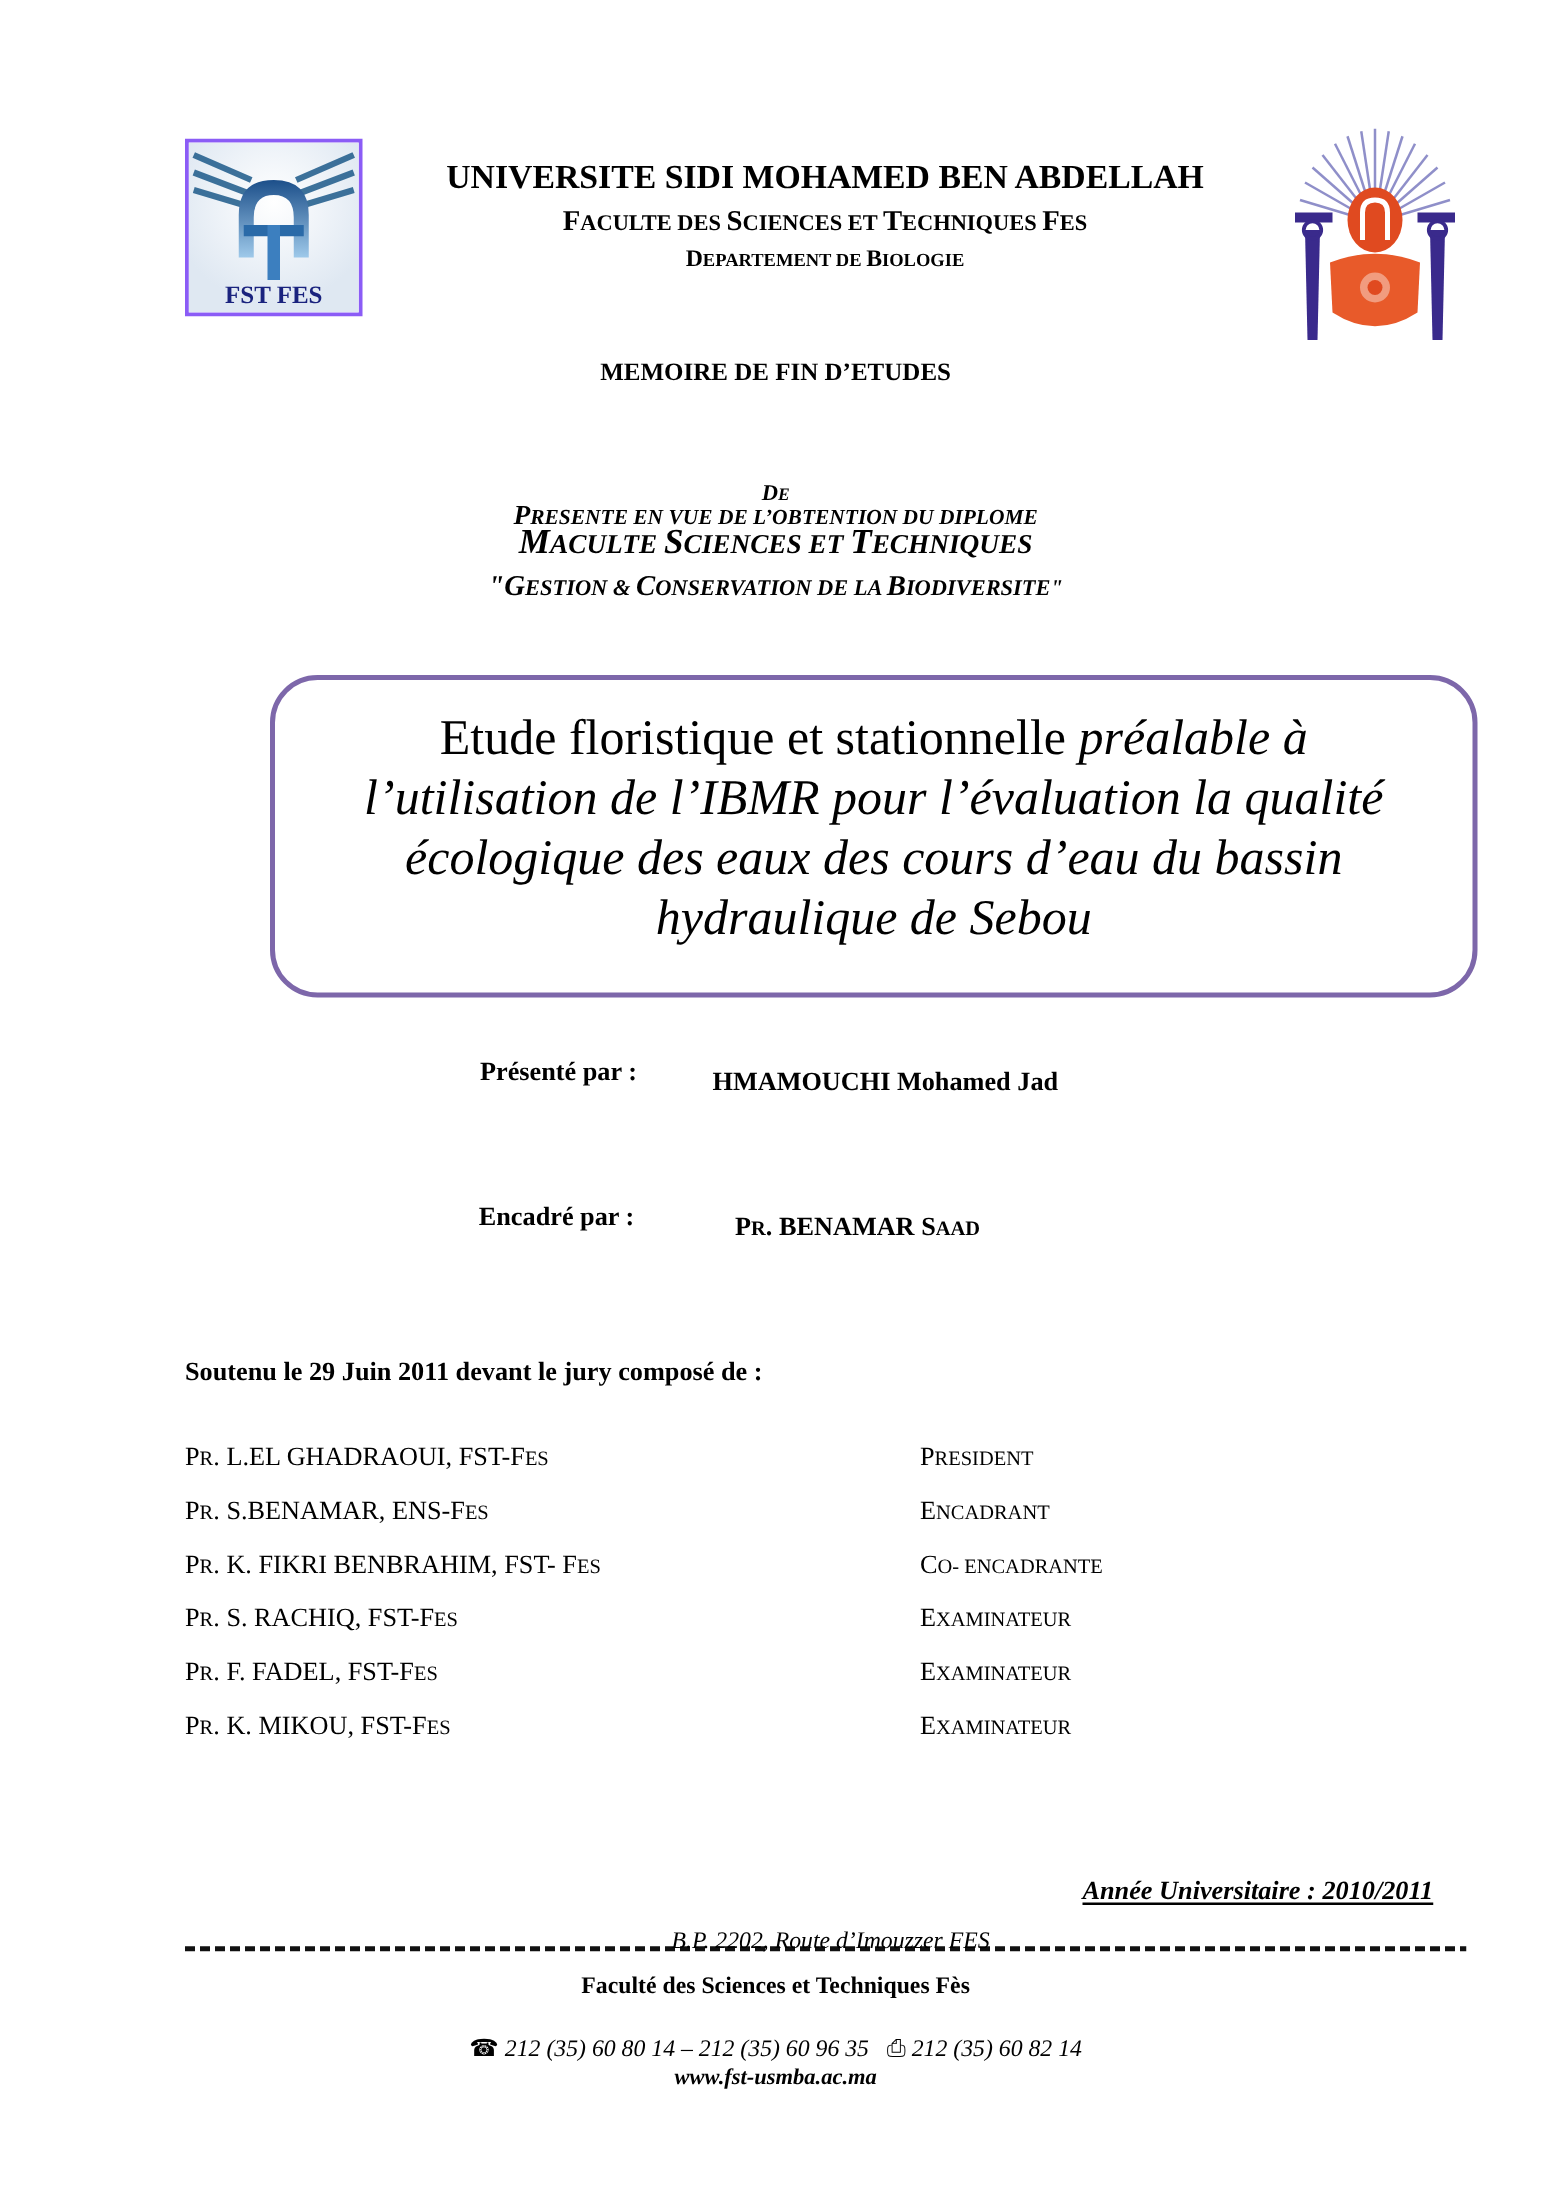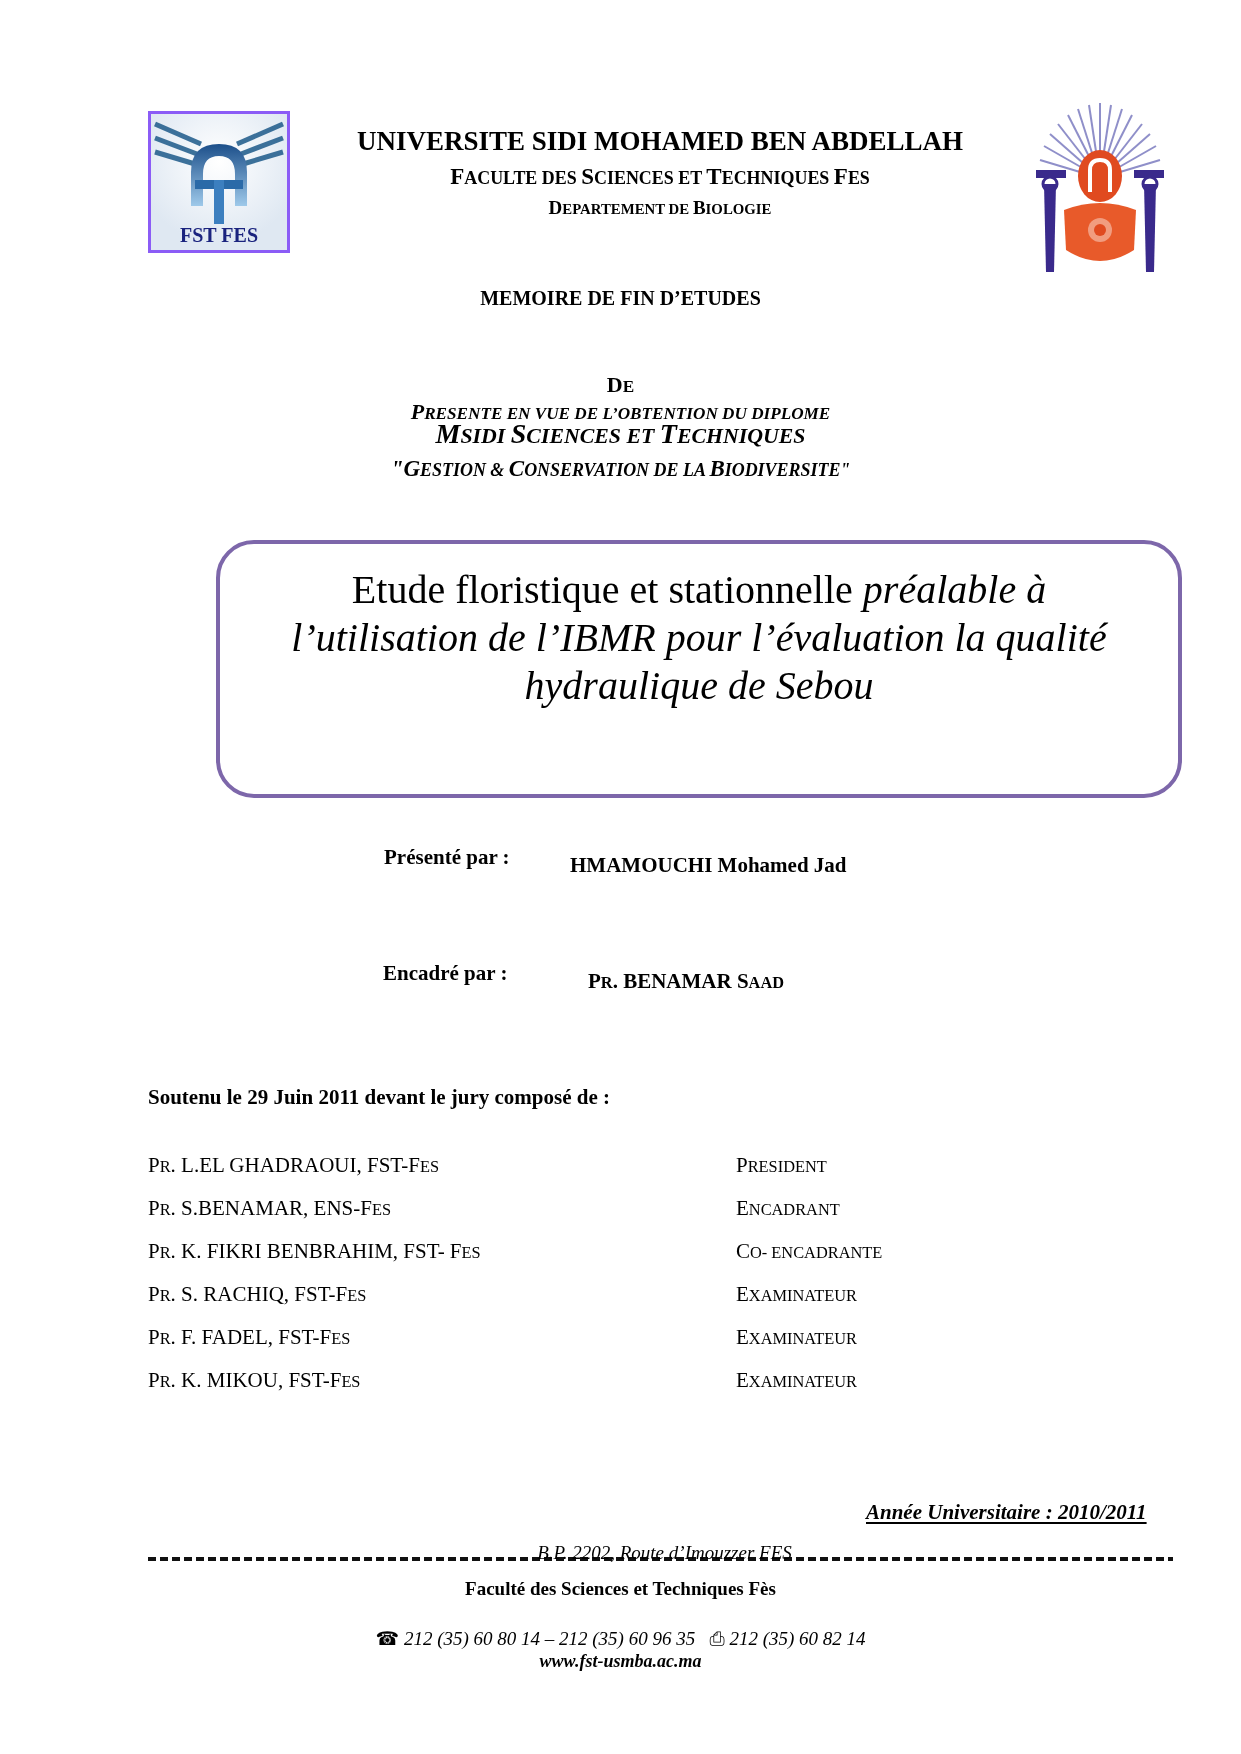--- a/index.html
+++ b/index.html
@@ -12,21 +12,21 @@
     
     .logo-left { left: 148px; top: 111px; width: 142px; height: 142px; border: 3px solid #8b5cf6; box-sizing: border-box; background: #fff; overflow: hidden; }
     .logo-right { left: 1030px; top: 100px; width: 140px; height: 175px; }
 
     .univ { top: 126px; font-weight: bold; font-size: 27px; left: 300px; width: 720px; text-align: center; }
     .fac { top: 164px; font-weight: bold; font-size: 23px; left: 300px; width: 720px; text-align: center; }
     .dept { top: 197px; font-weight: bold; font-size: 19px; left: 300px; width: 720px; text-align: center; }
 
     .memoire { top: 287px; font-weight: bold; font-size: 20px; }
     .presente { top: 364px; font-weight: bold; font-style: italic; font-size: 22px; margin-top: 35px; }
-    .de { top: 372px; font-weight: bold; font-size: 22px; }
+    .de { top: 384px; font-weight: bold; font-style: italic; font-size: 18px; }
     .master { top: 418px; font-weight: bold; font-style: italic; font-size: 28px; }
     .gestion { top: 456px; font-weight: bold; font-style: italic; font-size: 23px; }
 
     .title-box { left: 188px; top: 540px; width: 966px; height: 258px; border: 4px solid #7d67aa; border-radius: 38px; box-sizing: border-box; margin-left: 28px; }
     .title-text { position: absolute; left: 0; top: 22px; width: 100%; text-align: center; font-size: 40px; line-height: 48px; }
     .title-text .it { font-style: italic; }
 
     .lbl { font-weight: bold; font-size: 21px; margin-top: 21px; }
     .name { font-weight: bold; font-size: 21px; }
 
@@ -118,30 +118,31 @@
 
 <div class="abs center memoire">MEMOIRE DE FIN D’ETUDES</div>
 
 <div class="abs center presente">
   <span class="sc-big">P</span><span class="sc-small">RESENTE EN VUE DE L’OBTENTION DU DIPLOME</span>
 </div>
 <div class="abs center de">
   <span class="sc-big">D</span><span class="sc-small">E</span>
 </div>
 <div class="abs center master">
-  <span class="sc-big">M</span><span class="sc-small">SIDI </span><span class="sc-big">S</span><span class="sc-small">CIENCES ET </span><span class="sc-big">T</span><span class="sc-small">ECHNIQUES</span>
+  <span class="sc-big">M</span><span class="sc-small">ACULTE </span><span class="sc-big">S</span><span class="sc-small">CIENCES ET </span><span class="sc-big">T</span><span class="sc-small">ECHNIQUES</span>
 </div>
 <div class="abs center gestion">
   <span class="sc-big">"G</span><span class="sc-small">ESTION &amp; </span><span class="sc-big">C</span><span class="sc-small">ONSERVATION DE LA </span><span class="sc-big">B</span><span class="sc-small">IODIVERSITE"</span>
 </div>
 
 <div class="abs title-box">
   <div class="title-text">
     <div><span>Etude floristique et stationnelle </span><span class="it">préalable à</span></div>
     <div class="it">l’utilisation de l’IBMR pour l’évaluation la qualité</div>
+    <div class="it">écologique des eaux des cours d’eau du bassin</div>
     <div class="it">hydraulique de Sebou</div>
   </div>
 </div>
 
 <div class="abs lbl" style="left:384px; top:824px;">Présenté par :</div>
 <div class="abs name" style="left:570px; top:853px;">HMAMOUCHI Mohamed Jad</div>
 
 <div class="abs lbl" style="left:383px; top:940px;">Encadré par :</div>
 <div class="abs name" style="left:588px; top:969px;">
   <span class="sc-big">P</span><span class="sc-small">R</span><span class="sc-big">. BENAMAR  S</span><span class="sc-small">AAD</span>

